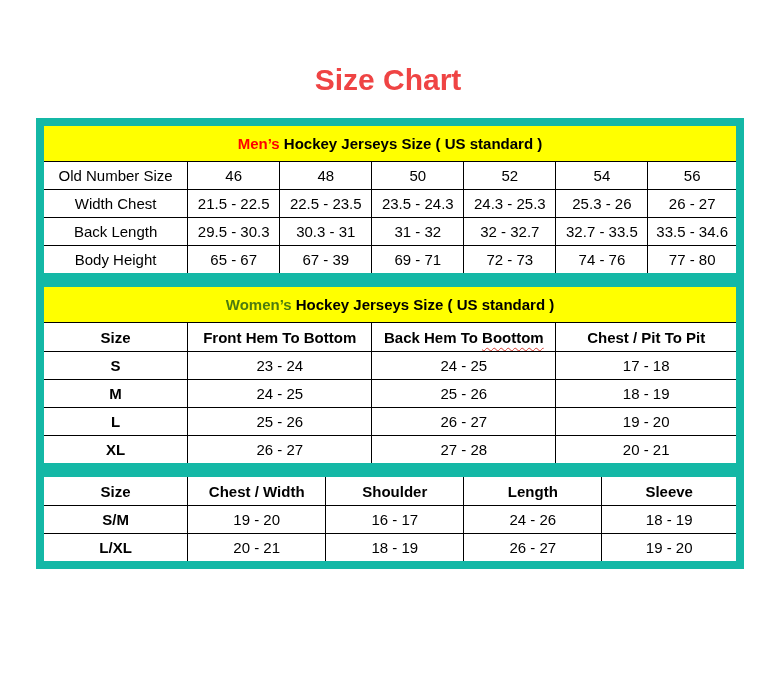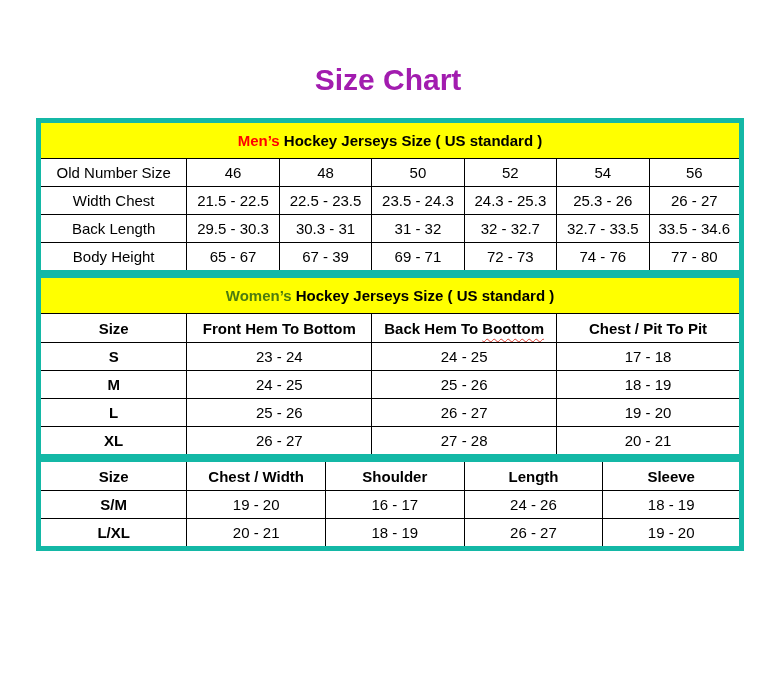--- a/index.html
+++ b/index.html
@@ -20,21 +20,21 @@
     line-height: 36px;
   }
   .chart-wrap {
     width: 708px;
     margin-left: 36px;
   }
   table.size-table {
     width: 100%;
     border-collapse: collapse;
     table-layout: fixed;
-    border: 5px solid #14b8a6;
+    border: 8px solid #14b8a6;
   }
   table.size-table + table.size-table { margin-top: -2px; }
   table.size-table td {
     border: 1px solid #000000;
     text-align: center;
     vertical-align: middle;
     font-size: 15px;
     padding: 0 2px;
     overflow: hidden;
     white-space: nowrap;
@@ -54,21 +54,21 @@
     text-decoration-style: wavy;
     text-decoration-color: #d63a2f;
     text-decoration-thickness: 1px;
     text-underline-offset: 4px;
   }
 </style>
 </head>
 <body>
 
 <div class="page">
-  <h1 class="page-title" style="color: #a21caf;">Size Chart</h1>
+  <h1 class="page-title" style="color: #ef4444;">Size Chart</h1>
   <div class="chart-wrap" id="chart-wrap">
       <table class="size-table">
         <colgroup>
           <col style="width: 21.1%;">
           <col style="width: 13.15%;">
           <col style="width: 13.15%;">
           <col style="width: 13.15%;">
           <col style="width: 13.15%;">
           <col style="width: 13.15%;">
           <col style="width: 13.15%;">

